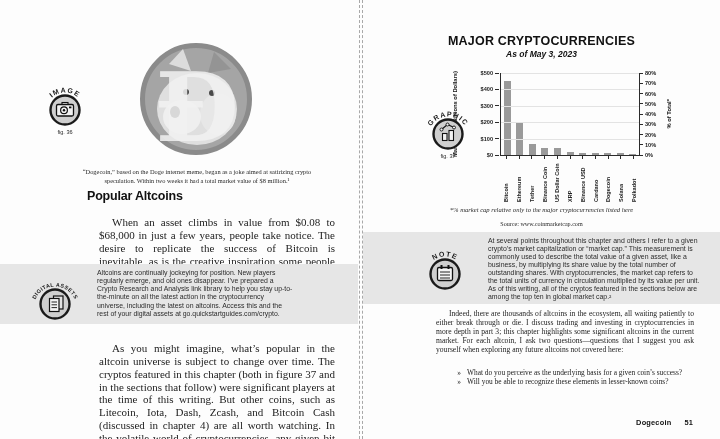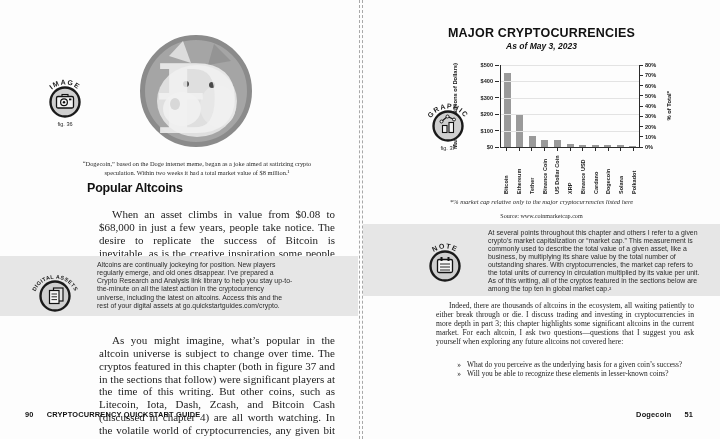--- a/index.html
+++ b/index.html
@@ -2,21 +2,21 @@
 <html><head>
 <meta charset="utf-8">
 <style>
   html,body{margin:0;padding:0;}
   body{
     width:720px;height:439px;position:relative;overflow:hidden;
     background:#fdfdfd;color:#1c1c1c;
     font-family:"Liberation Serif", serif;
   }
   .spine-dash{position:absolute;top:0;bottom:0;width:0;border-left:1px dashed #a8a8a8;}
-  .page{position:absolute;top:4px;height:338px;}
+  .page{position:absolute;top:12px;height:338px;}
   .page-left{left:0;width:358px;}
   .page-right{left:363px;width:357px;}
 
   
   .stamp{position:absolute;width:58px;text-align:center;}
   .stamp svg{display:block;}
   .fig-label{font-family:"Liberation Sans",sans-serif;font-size:5.6px;color:#2a2a2a;margin-top:1px;}
 
   
   .doge-wrap{position:absolute;left:139px;top:30px;width:114px;height:114px;}
@@ -176,24 +176,20 @@
         <line x1="25.5" y1="36" x2="31" y2="36" stroke="#111" stroke-width="0.9"></line>
         <line x1="25.5" y1="38.8" x2="31" y2="38.8" stroke="#111" stroke-width="0.9"></line>
         <line x1="25.5" y1="41.6" x2="31" y2="41.6" stroke="#111" stroke-width="0.9"></line>
       </svg>
     </div>
     <p class="callout-text">Altcoins are continually jockeying for position. New players regularly emerge, and old ones disappear. I’ve prepared a Crypto Research and Analysis link library to help you stay up-to-the-minute on all the latest action in the cryptocurrency universe, including the latest on altcoins. Access this and the rest of your digital assets at go.quickstartguides.com/crypto.</p>
   </div>
 
   <p class="body-text para2 indent">As you might imagine, what’s popular in the altcoin universe is subject to change over time. The cryptos featured in this chapter (both in figure 37 and in the sections that follow) were significant players at the time of this writing. But other coins, such as Litecoin, Iota, Dash, Zcash, and Bitcoin Cash (discussed in chapter 4) are all worth watching. In the volatile world of cryptocurrencies, any given bit player could emerge as a powerhouse in a very short amount of time.</p>
 
-  <div class="footer footer-left">
-    <span>90</span>
-    <span>CRYPTOCURRENCY QUICKSTART GUIDE</span>
-  </div>
 </section>
 
 <section class="page page-right">
 
   <div class="chart">
     <h3 class="chart-title">MAJOR CRYPTOCURRENCIES</h3>
     <p class="chart-subtitle">As of May 3, 2023</p>
 
     <div class="ylabel ylabel-left">
       <span>Market Cap (Billions of Dollars)</span>

